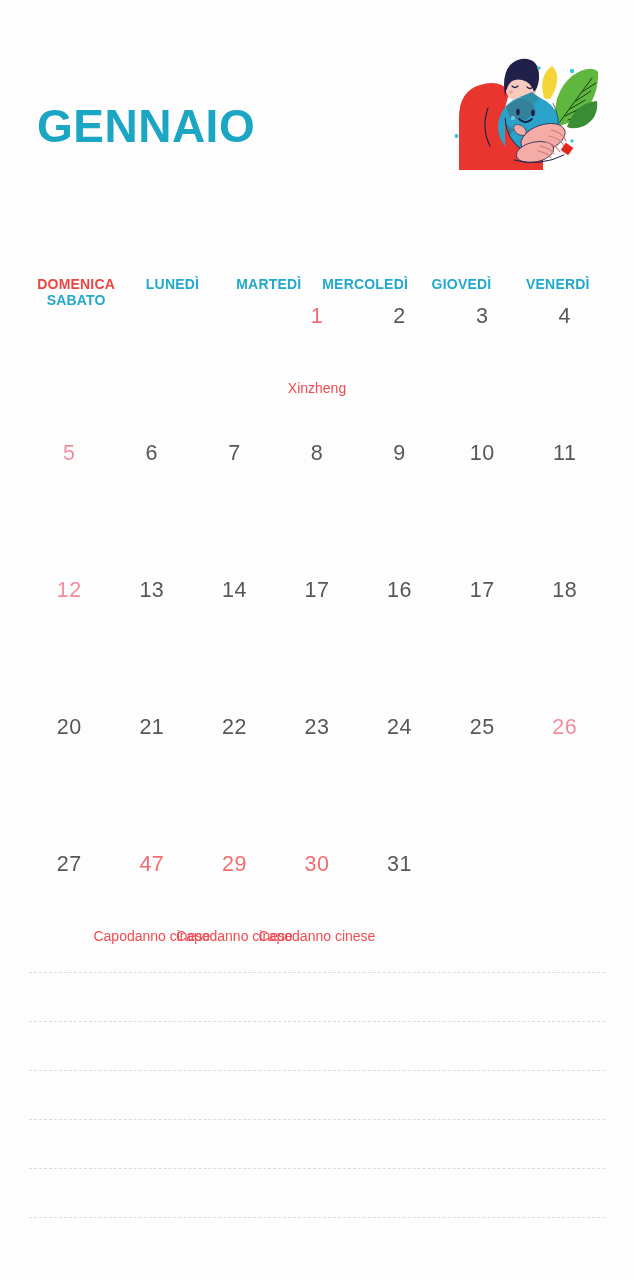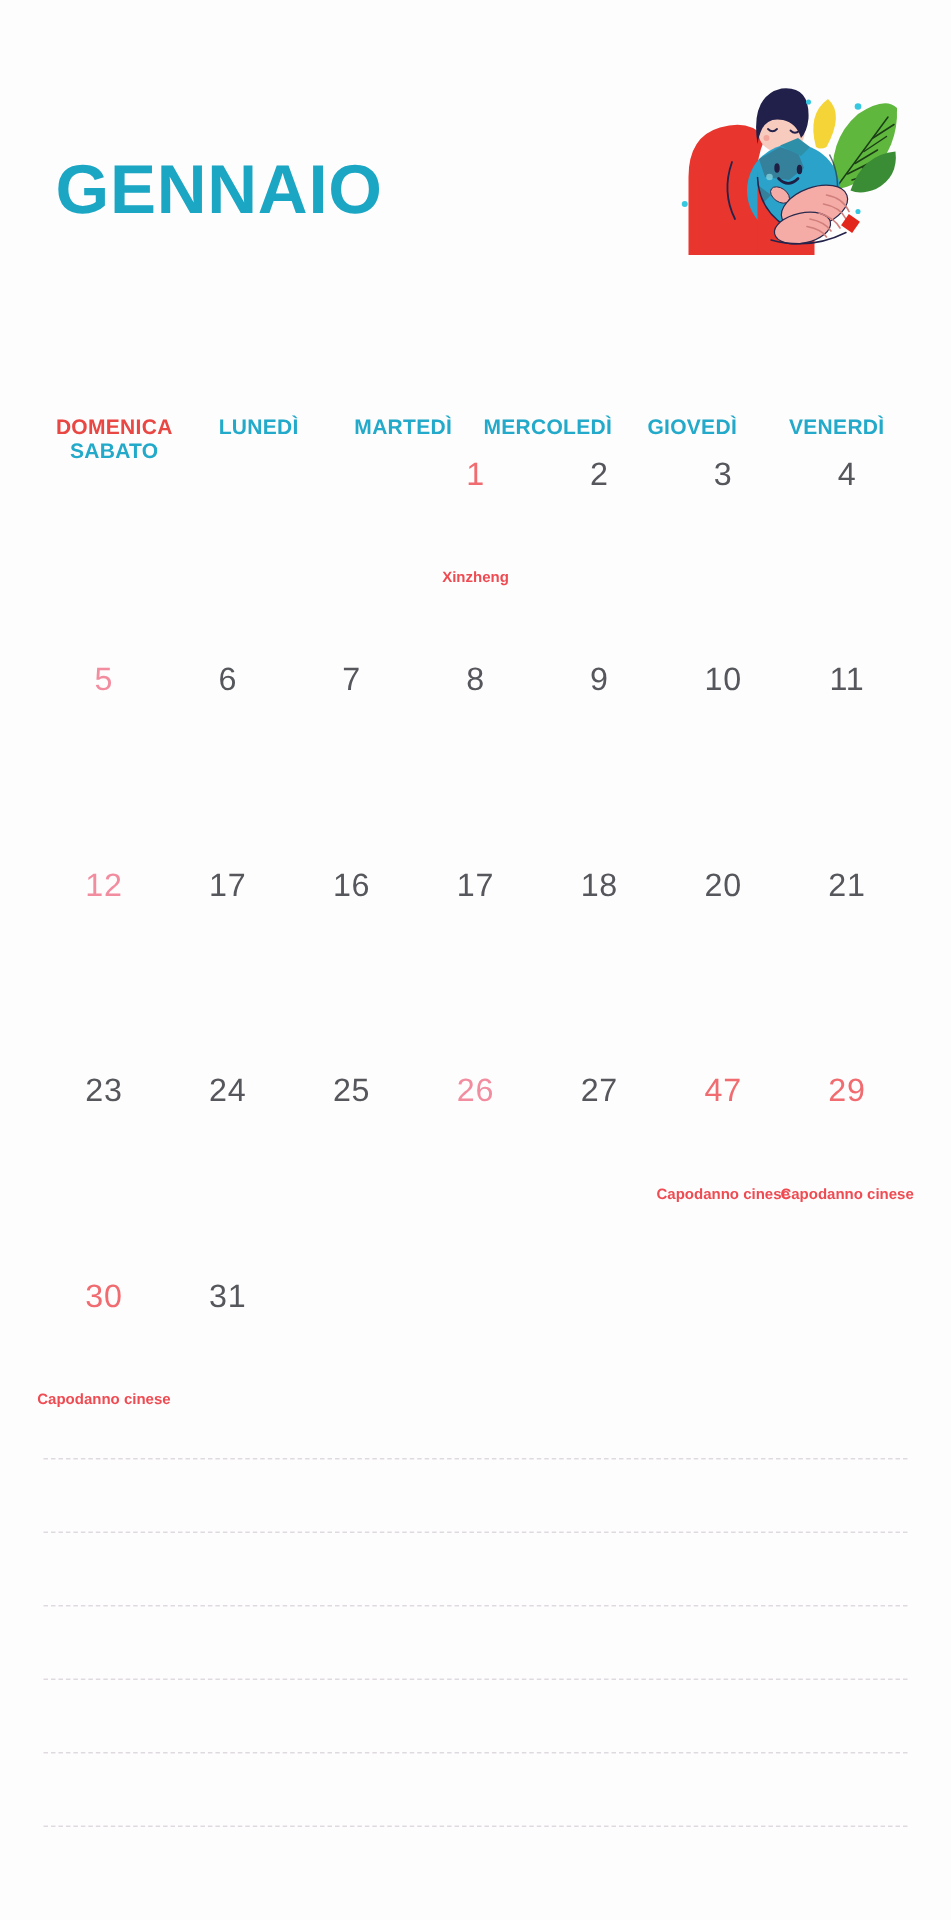--- a/index.html
+++ b/index.html
@@ -30,21 +30,21 @@
   .cell { position:relative; }
   .day-num {
     text-align:center; padding-top:23px;
     font-size:21.5px; font-weight:400; letter-spacing:0.5px;
     color:var(--day-normal,#56575C);
   }
   .day-num.sunday  { color:var(--day-sunday,#F28DA0); }
   .day-num.holiday { color:var(--day-holiday,#F06C70); }
   .day-label {
     position:absolute; top:99px; left:50%; transform:translateX(-50%);
-    font-size:10px; font-weight:700; white-space:nowrap;
+    font-size:14px; font-weight:400; white-space:nowrap;
     color:var(--holiday-label,#EF4B52);
   }
   .notes { position:absolute; left:29px; top:972px; width:576px; }
   .note-line { height:0; border-top:1px dashed var(--note-line,#DFDADF); margin-bottom:48px; }
 </style>
 </head>
 <body>
 
 <div class="page" style="--bg: #FEFDFD; --title-teal: #1BA6C4; --weekday-teal: #23A9C9; --weekday-sunday-red: #E94743; --day-normal: #56575C; --day-sunday: #F28DA0; --day-holiday: #F06C70; --holiday-label: #EF4B52; --note-line: #DFDADF;">
 
@@ -161,36 +161,45 @@
       <div class="cell">
         <div class="day-num normal">10</div>
       </div>
       <div class="cell">
         <div class="day-num normal">11</div>
       </div>
       <div class="cell">
         <div class="day-num sunday">12</div>
       </div>
       <div class="cell">
+        <div class="day-num normal">13</div>
+      </div>
+      <div class="cell">
+        <div class="day-num normal">14</div>
+      </div>
+      <div class="cell">
         <div class="day-num normal">17</div>
       </div>
       <div class="cell">
         <div class="day-num normal">16</div>
       </div>
       <div class="cell">
         <div class="day-num normal">17</div>
       </div>
       <div class="cell">
         <div class="day-num normal">18</div>
       </div>
       <div class="cell">
         <div class="day-num normal">20</div>
       </div>
       <div class="cell">
         <div class="day-num normal">21</div>
+      </div>
+      <div class="cell">
+        <div class="day-num normal">22</div>
       </div>
       <div class="cell">
         <div class="day-num normal">23</div>
       </div>
       <div class="cell">
         <div class="day-num normal">24</div>
       </div>
       <div class="cell">
         <div class="day-num normal">25</div>
       </div>

